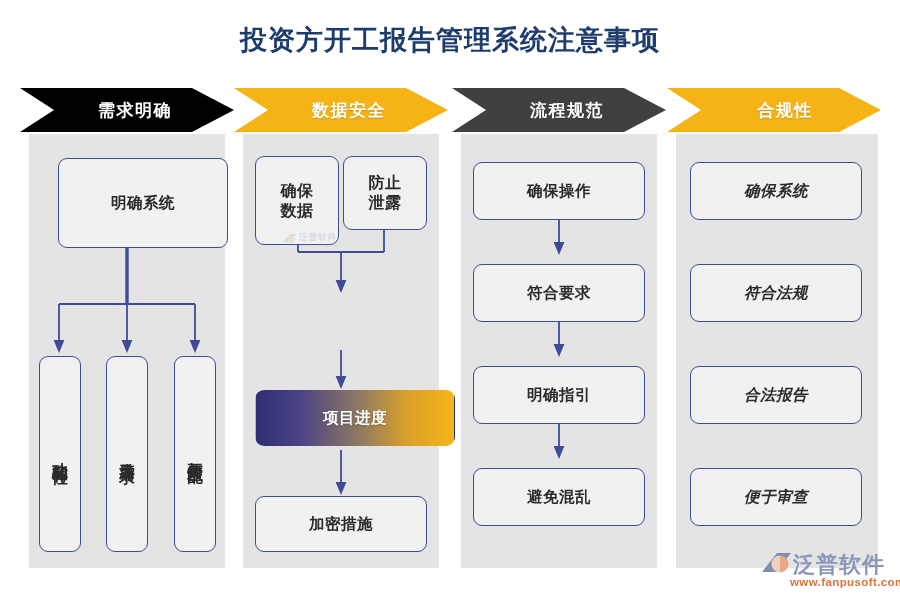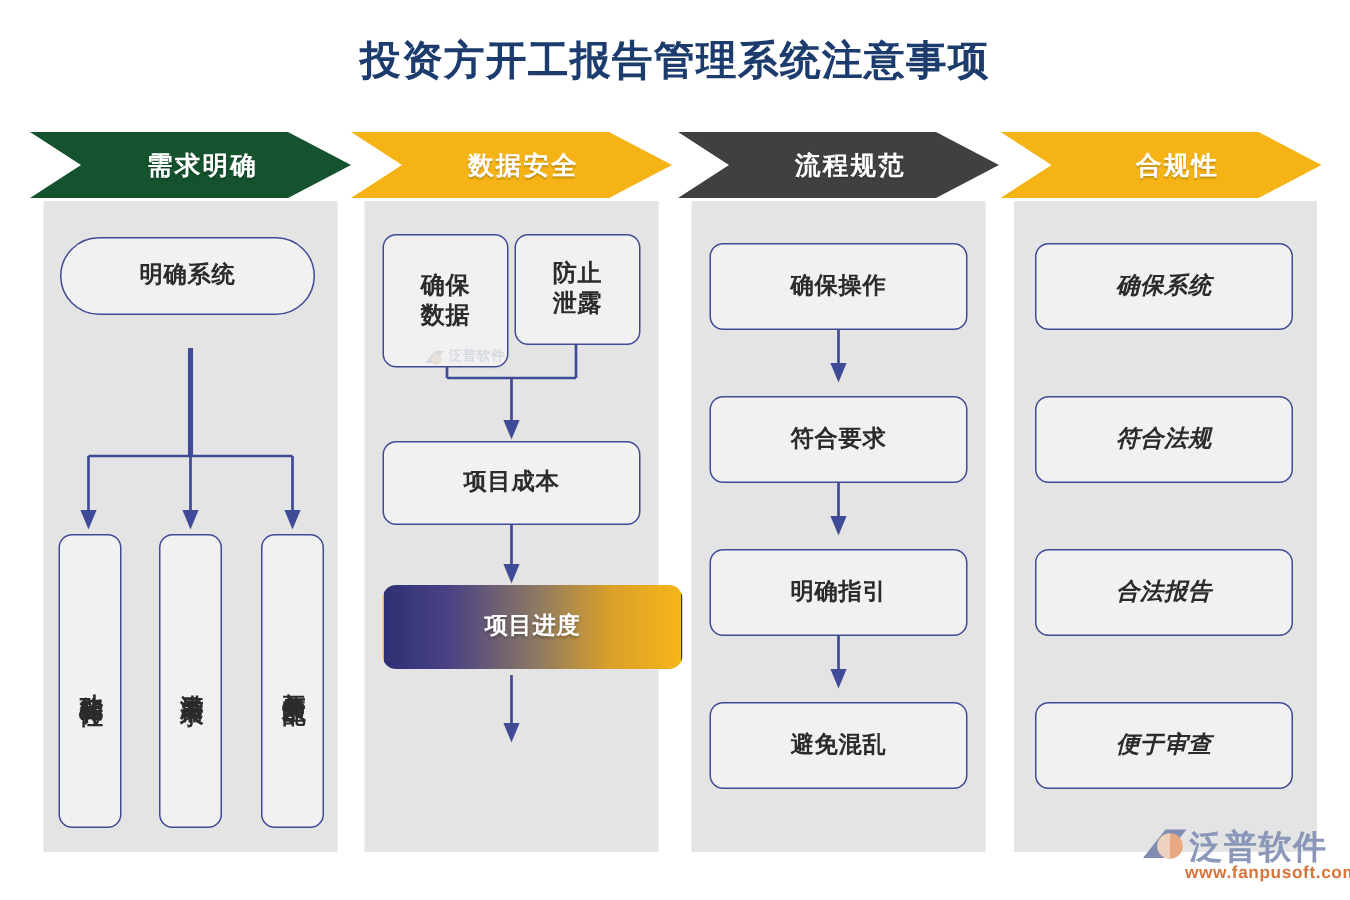--- a/index.html
+++ b/index.html
@@ -105,41 +105,41 @@
 </head>
 <body>
 
 <div id="canvas">
 
   <div id="page-title">投资方开工报告管理系统注意事项</div>
 
   <div class="column col-0">
     <div class="panel"></div>
 
-    <div class="chev" style="background:#14532d;">
+    <div class="chev" style="background:#000000;">
       <span>需求明确</span>
     </div>
 
     <svg class="conn" viewBox="0 0 196 434">
       <g stroke="#3f4b96" fill="none">
         <path d="M98 98 L98 170" stroke-width="3.4"></path>
         <path d="M30 170 L166 170" stroke-width="1.8"></path>
         <path d="M30 170 L30 208" stroke-width="1.8"></path>
         <path d="M98 170 L98 208" stroke-width="1.8"></path>
         <path d="M166 170 L166 208" stroke-width="1.8"></path>
       </g>
       <g fill="#3f4b96">
         <path d="M30 219 L24.6 206 L35.4 206 Z"></path>
         <path d="M98 219 L92.6 206 L103.4 206 Z"></path>
         <path d="M166 219 L160.6 206 L171.4 206 Z"></path>
       </g>
     </svg>
 
     <div class="nodes">
-      <div class="node" style="left:11px; top:24px; width:170px; height:52px;border-radius:31px;">明确系统</div>
+      <div class="node" style="left:29px; top:24px; width:170px; height:90px;">明确系统</div>
       <div class="node vert" style="left:10px; top:222px; width:42px; height:196px;">功能和特性</div>
       <div class="node vert" style="left:77px; top:222px; width:42px; height:196px;">满足需求</div>
       <div class="node vert" style="left:145px; top:222px; width:42px; height:196px;">与要求匹配</div>
     </div>
   </div>
 
   <div class="column col-1">
     <div class="panel"></div>
 
     <div class="chev" style="background:#f5b316;">
@@ -160,22 +160,22 @@
         <path d="M98 255 L92.6 242 L103.4 242 Z"></path>
         <path d="M98 361 L92.6 348 L103.4 348 Z"></path>
       </g>
     </svg>
 
     <div class="nodes">
       <div class="node two-line" style="left:12px; top:22px; width:84px; height:89px; white-space:pre-line;">确保
 数据</div>
       <div class="node two-line" style="left:100px; top:22px; width:84px; height:74px; white-space:pre-line;">防止
 泄露</div>
-      <div class="node" style="left:12px; top:160px; width:172px; height:56px;">项目成本</div>
       <div class="node gradient" style="left:12px; top:256px; width:200px; height:56px;">项目进度</div>
+      <div class="node" style="left:12px; top:362px; width:172px; height:56px;">加密措施</div>
     </div>
 
     <div class="wm-small" style="left:40px; top:143px;">
       <svg width="13" height="11" viewBox="0 0 13 11">
         <path d="M0 8 L7 0 L13 0 L6 8 Z" fill="#9aa6c4"></path>
         <circle cx="8" cy="5.5" r="3.6" fill="#d8b7a0"></circle>
       </svg>
       <div>
         <div class="wm-txt">泛普软件</div>
         <div class="wm-sub">FANPU SOFTWARE</div>

